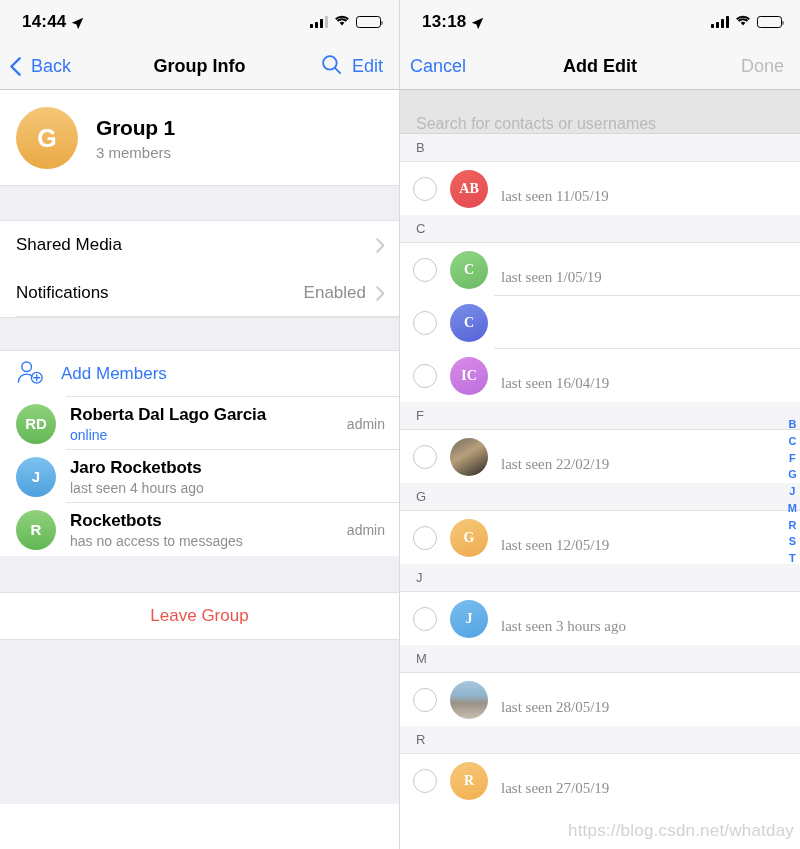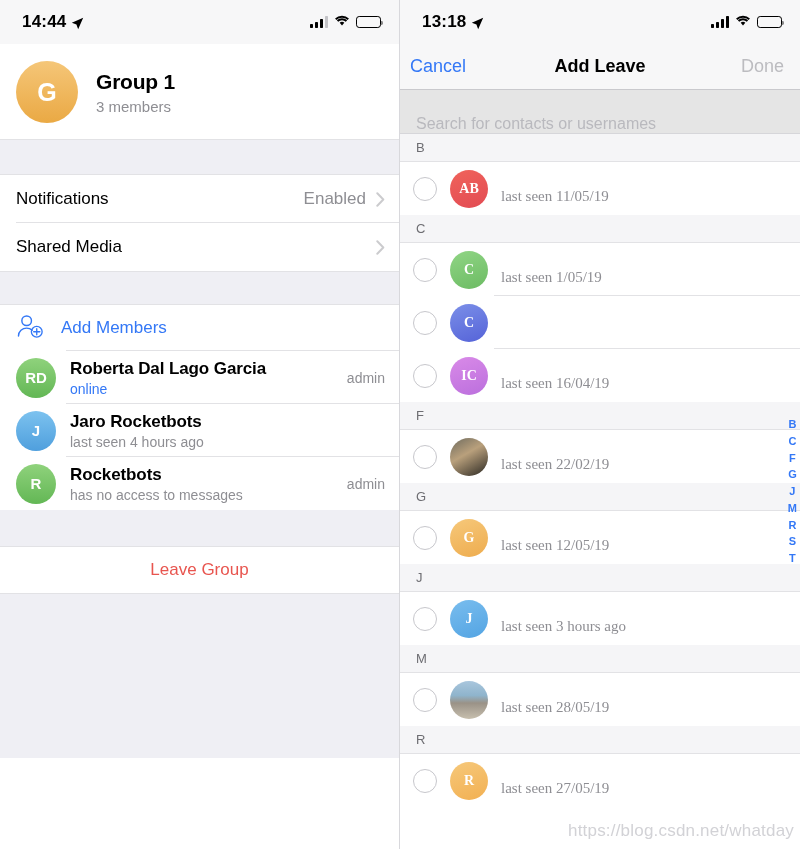--- a/index.html
+++ b/index.html
@@ -161,60 +161,80 @@
           <svg viewBox="0 0 18 13" width="16" height="12">
             <path d="M9 11.6l2.6-3a3.45 3.45 0 0 0-5.2 0z" fill="#000"></path>
             <path d="M9 5.6a6 6 0 0 1 4.3 1.8l1.5-1.7A8.2 8.2 0 0 0 9 3.3a8.2 8.2 0 0 0-5.8 2.4l1.5 1.7A6 6 0 0 1 9 5.6z" fill="#000"></path>
             <path d="M9 .5a11 11 0 0 0-7.8 3.2l1.5 1.7A8.9 8.9 0 0 1 9 2.8a8.9 8.9 0 0 1 6.3 2.6l1.5-1.7A11 11 0 0 0 9 .5z" fill="#000"></path>
           </svg>
         </span>
         <span class="batt"><span class="fill" style="width:45%"></span></span>
       </div>
     </div>
 
+    <div class="navbar">
+      <div class="nav-left">
+        <span class="chev-back">
+          <svg viewBox="0 0 11 19" width="11" height="19">
+              <path d="M9.6 1.3 1.4 9.5l8.2 8.2" stroke="#3478f6" stroke-width="2.4" fill="none" stroke-linecap="round" stroke-linejoin="round"></path>
+            </svg>
+        </span>
+        <span class="nav-btn">Back</span>
+      </div>
+      <div class="nav-title">Group Info</div>
+      <div class="nav-right">
+        <span>
+          <svg viewBox="0 0 22 22" width="21" height="21">
+              <circle cx="9.3" cy="9.3" r="7.1" stroke="#3478f6" stroke-width="1.9" fill="none"></circle>
+              <path d="M14.6 14.6 20 20" stroke="#3478f6" stroke-width="1.9" stroke-linecap="round"></path>
+            </svg>
+        </span>
+        <span class="nav-btn">Edit</span>
+      </div>
+    </div>
 
     <div class="sect">
       <div class="row group-row">
         <div class="avatar av-lg" style="background:linear-gradient(180deg,#f5c678,#eaa944)">
           <span>G</span>
         </div>
         <div class="group-meta">
           <div class="group-name">Group 1</div>
           <div class="group-sub">3 members</div>
         </div>
         <div class="sep full"></div>
       </div>
     </div>
 
     <div class="gap" style="height:34px"></div>
 
     <div class="sect" style="border-top:1px solid #e2e2e5">
+      <div class="row set-row">
+        <span>Shared Media</span>
+        <span class="set-right">
+          <span class="set-val"></span>
+          <span class="chev-r">
+            <svg viewBox="0 0 9 15" width="9" height="15">
+                <path d="M1.3 1.3 7.3 7.5l-6 6.2" stroke="#8e8e93" stroke-width="2" fill="none" stroke-linecap="round" stroke-linejoin="round"></path>
+              </svg>
+          </span>
+        </span>
+      </div>
       <div class="row set-row">
         <span>Notifications</span>
         <span class="set-right">
           <span class="set-val">Enabled</span>
           <span class="chev-r">
             <svg viewBox="0 0 9 15" width="9" height="15">
                 <path d="M1.3 1.3 7.3 7.5l-6 6.2" stroke="#8e8e93" stroke-width="2" fill="none" stroke-linecap="round" stroke-linejoin="round"></path>
               </svg>
           </span>
         </span>
         <div class="sep"></div>
       </div>
-      <div class="row set-row">
-        <span>Shared Media</span>
-        <span class="set-right">
-          <span class="set-val"></span>
-          <span class="chev-r">
-            <svg viewBox="0 0 9 15" width="9" height="15">
-                <path d="M1.3 1.3 7.3 7.5l-6 6.2" stroke="#8e8e93" stroke-width="2" fill="none" stroke-linecap="round" stroke-linejoin="round"></path>
-              </svg>
-          </span>
-        </span>
-      </div>
     </div>
 
     <div class="gap" style="height:34px;border-top:1px solid #e2e2e5;border-bottom:1px solid #e2e2e5"></div>
 
     <div class="sect">
       <div class="row add-row">
         <span>
           <svg viewBox="0 0 30 26" width="29" height="25">
             <circle cx="11" cy="7" r="5" stroke="#3478f6" stroke-width="1.5" fill="none"></circle>
             <path d="M2.5 23c0-5 4-8.3 8.5-8.3 2.2 0 4.2.8 5.7 2.1" stroke="#3478f6" stroke-width="1.5" fill="none" stroke-linecap="round"></path>
@@ -303,21 +323,21 @@
           </svg>
         </span>
         <span class="batt"><span class="fill" style="width:55%"></span></span>
       </div>
     </div>
 
     <div class="navbar">
       <div class="nav-left">
         <span class="nav-btn">Cancel</span>
       </div>
-      <div class="nav-title">Add Leave</div>
+      <div class="nav-title">Add Edit</div>
       <div class="nav-right">
         <span class="nav-btn disabled">Done</span>
       </div>
     </div>
 
     <div class="searchbar">
       <input class="search-input" type="text" placeholder="Search for contacts or usernames" style="">
     </div>
 
     <div id="contact-list">

